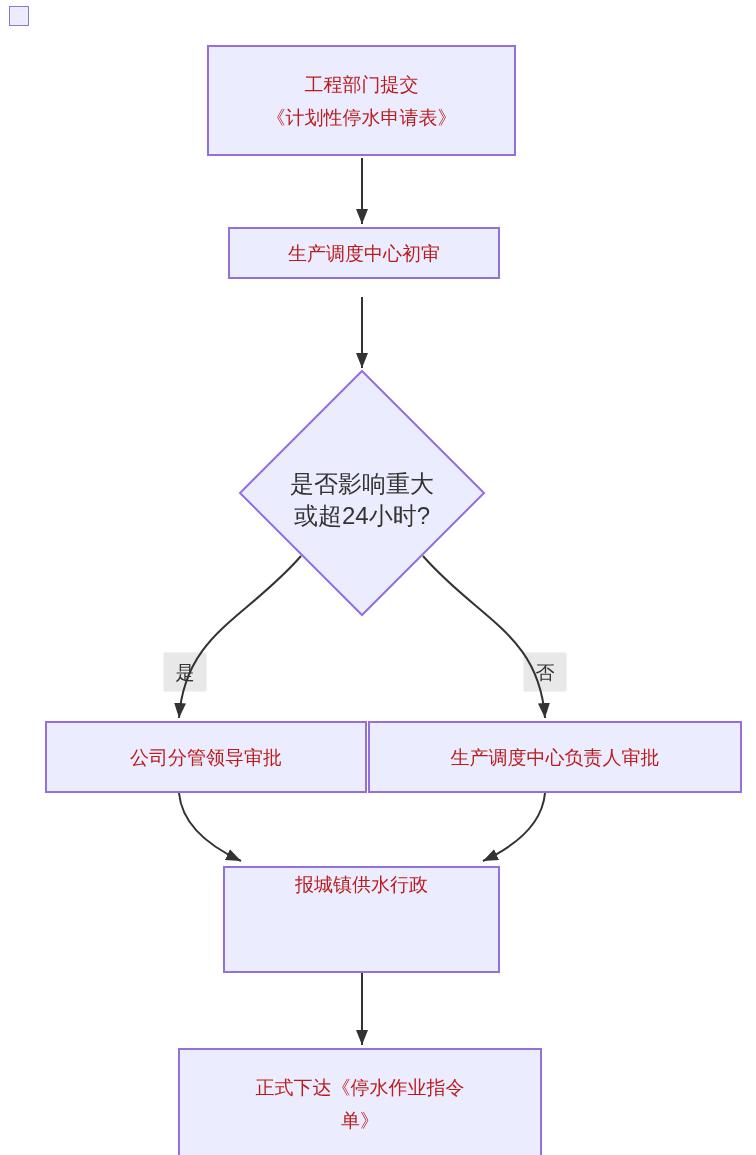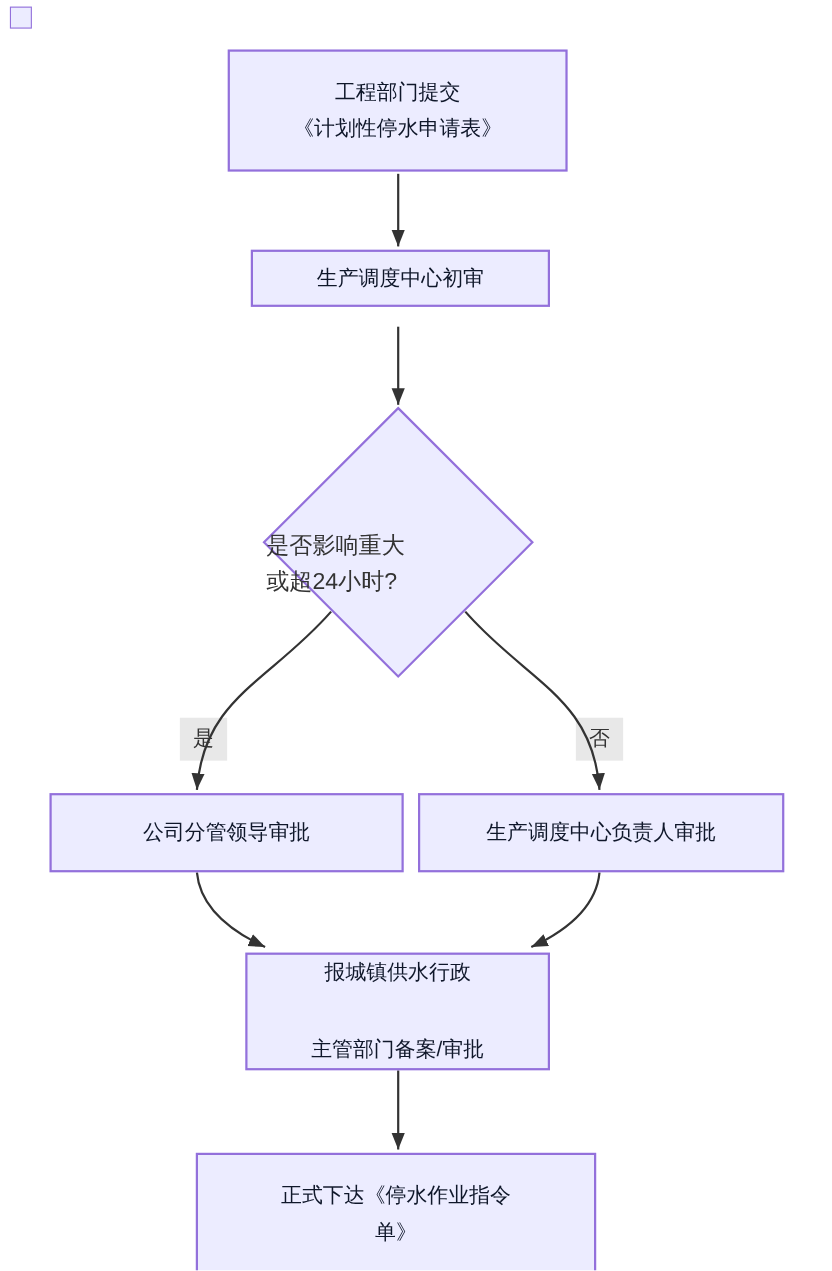--- a/index.html
+++ b/index.html
@@ -23,36 +23,36 @@
   .edge-layer {
     position: absolute;
     left: 0; top: 0;
     pointer-events: none;
   }
   .node {
     position: absolute;
     box-sizing: border-box;
     background: #ECECFF;
     border: 2px solid #9370DB;
-    color: #0f172a;
+    color: #b91c1c;
     font-size: 19px;
     line-height: 33px;
     display: flex;
     flex-direction: column;
     align-items: center;
     justify-content: center;
     text-align: center;
   }
   .diamond-text {
     position: absolute;
-    left: 242px; top: 481px;
+    left: 242px; top: 468px;
     width: 240px;
-    font-size: 21px;
+    font-size: 24px;
     line-height: 32px;
-    text-align: left;
+    text-align: center;
     color: #333333;
   }
   .edge-label {
     position: absolute;
     transform: translate(-50%, -50%);
     background: #E8E8E8;
     color: #333333;
     font-size: 19px;
     line-height: 19px;
     padding: 10px 12px;
@@ -100,27 +100,26 @@
 
   <div class="diamond-text">
     <span class="node-line">是否影响重大</span>
     <span class="node-line">或超24小时?</span>
   </div>
 
   <div class="node" style="left:45px; top:721px; width:322px; height:72px;">
     <span class="node-line">公司分管领导审批</span>
   </div>
 
-  <div class="node" style="left:380px; top:721px; width:333px; height:72px;">
+  <div class="node" style="left:368px; top:721px; width:374px; height:72px;">
     <span class="node-line">生产调度中心负责人审批</span>
   </div>
 
   <div class="node" style="left:223px; top:866px; width:277px; height:107px;justify-content:space-between;">
     <span class="node-line">报城镇供水行政</span>
-    <span class="node-line">主管部门备案/审批</span>
   </div>
 
   <div class="node" style="left:178px; top:1048px; width:364px; height:112px;">
     <span class="node-line">正式下达《停水作业指令</span>
     <span class="node-line">单》</span>
   </div>
 
 </div>
 
 </body></html>

